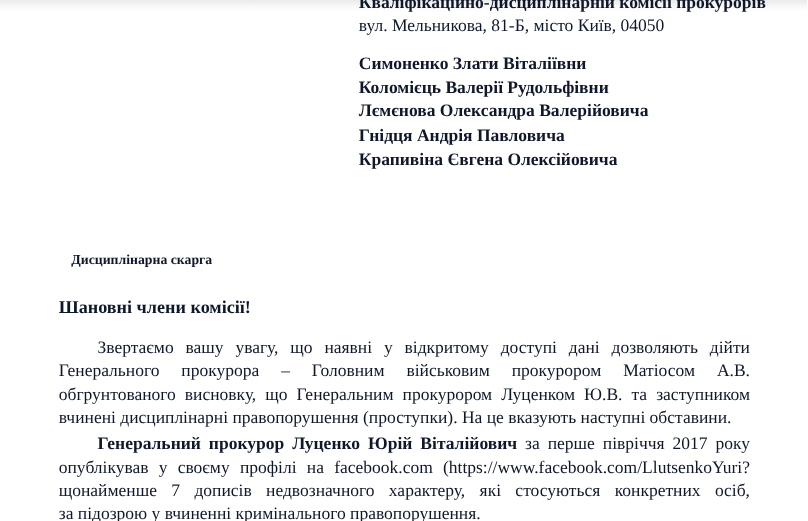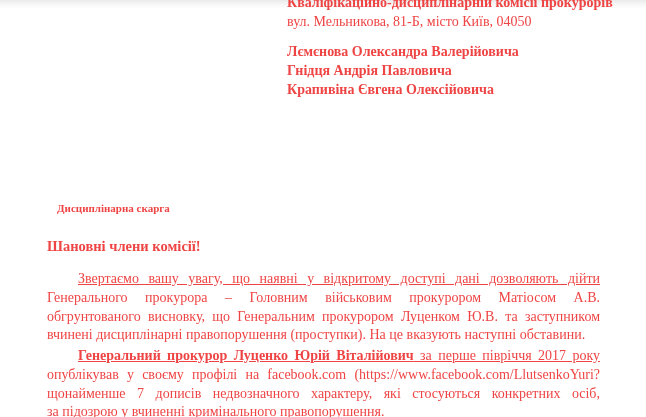--- a/index.html
+++ b/index.html
@@ -7,21 +7,21 @@
     padding: 0;
     background: #ffffff;
   }
   .page {
     position: relative;
     width: 646px;
     height: 417px;
     overflow: hidden;
     background: #ffffff;
     font-family: "Liberation Serif", "DejaVu Serif", serif;
-    color: #ef4444;
+    color: #0f172a;
   }
   .top-shade {
     position: absolute;
     top: 0; left: 0;
     width: 646px; height: 10px;
     background: linear-gradient(180deg, #eaeaea 0px, #f6f6f6 4px, #ffffff 9px);
     pointer-events: none;
   }
   .bold { font-weight: bold; }
 
@@ -64,33 +64,35 @@
   .p1 { top: 270px; }
   .p2 { top: 347px; }
   .jline {
     line-height: 18.8px;
     height: 18.8px;
     text-align: justify;
     text-align-last: justify;
     white-space: normal;
     overflow: hidden;
   }
-  .jline.indent { padding-left: 31px; text-decoration: underline; }
+  .jline.indent { padding-left: 31px; }
   .jline.lastline { text-align-last: left; }
 </style>
 </head>
 <body>
 
 <div class="page">
   <div class="top-shade"></div>
 
   <div class="addressee">
     <div class="bold">Кваліфікаційно-дисциплінарній комісії прокурорів</div>
     <div>вул. Мельникова, 81-Б, місто Київ, 04050</div>
     <div class="complainants">
+      <div class="bold">Симоненко Злати Віталіївни</div>
+      <div class="bold">Коломієць Валерії Рудольфівни</div>
       <div class="bold">Лємєнова Олександра Валерійовича</div>
       <div class="bold">Гнідця Андрія Павловича</div>
       <div class="bold">Крапивіна Євгена Олексійовича</div>
     </div>
   </div>
 
   <div class="doc-title bold">Дисциплінарна скарга</div>
 
   <div class="salutation bold">Шановні члени комісії!</div>
 

